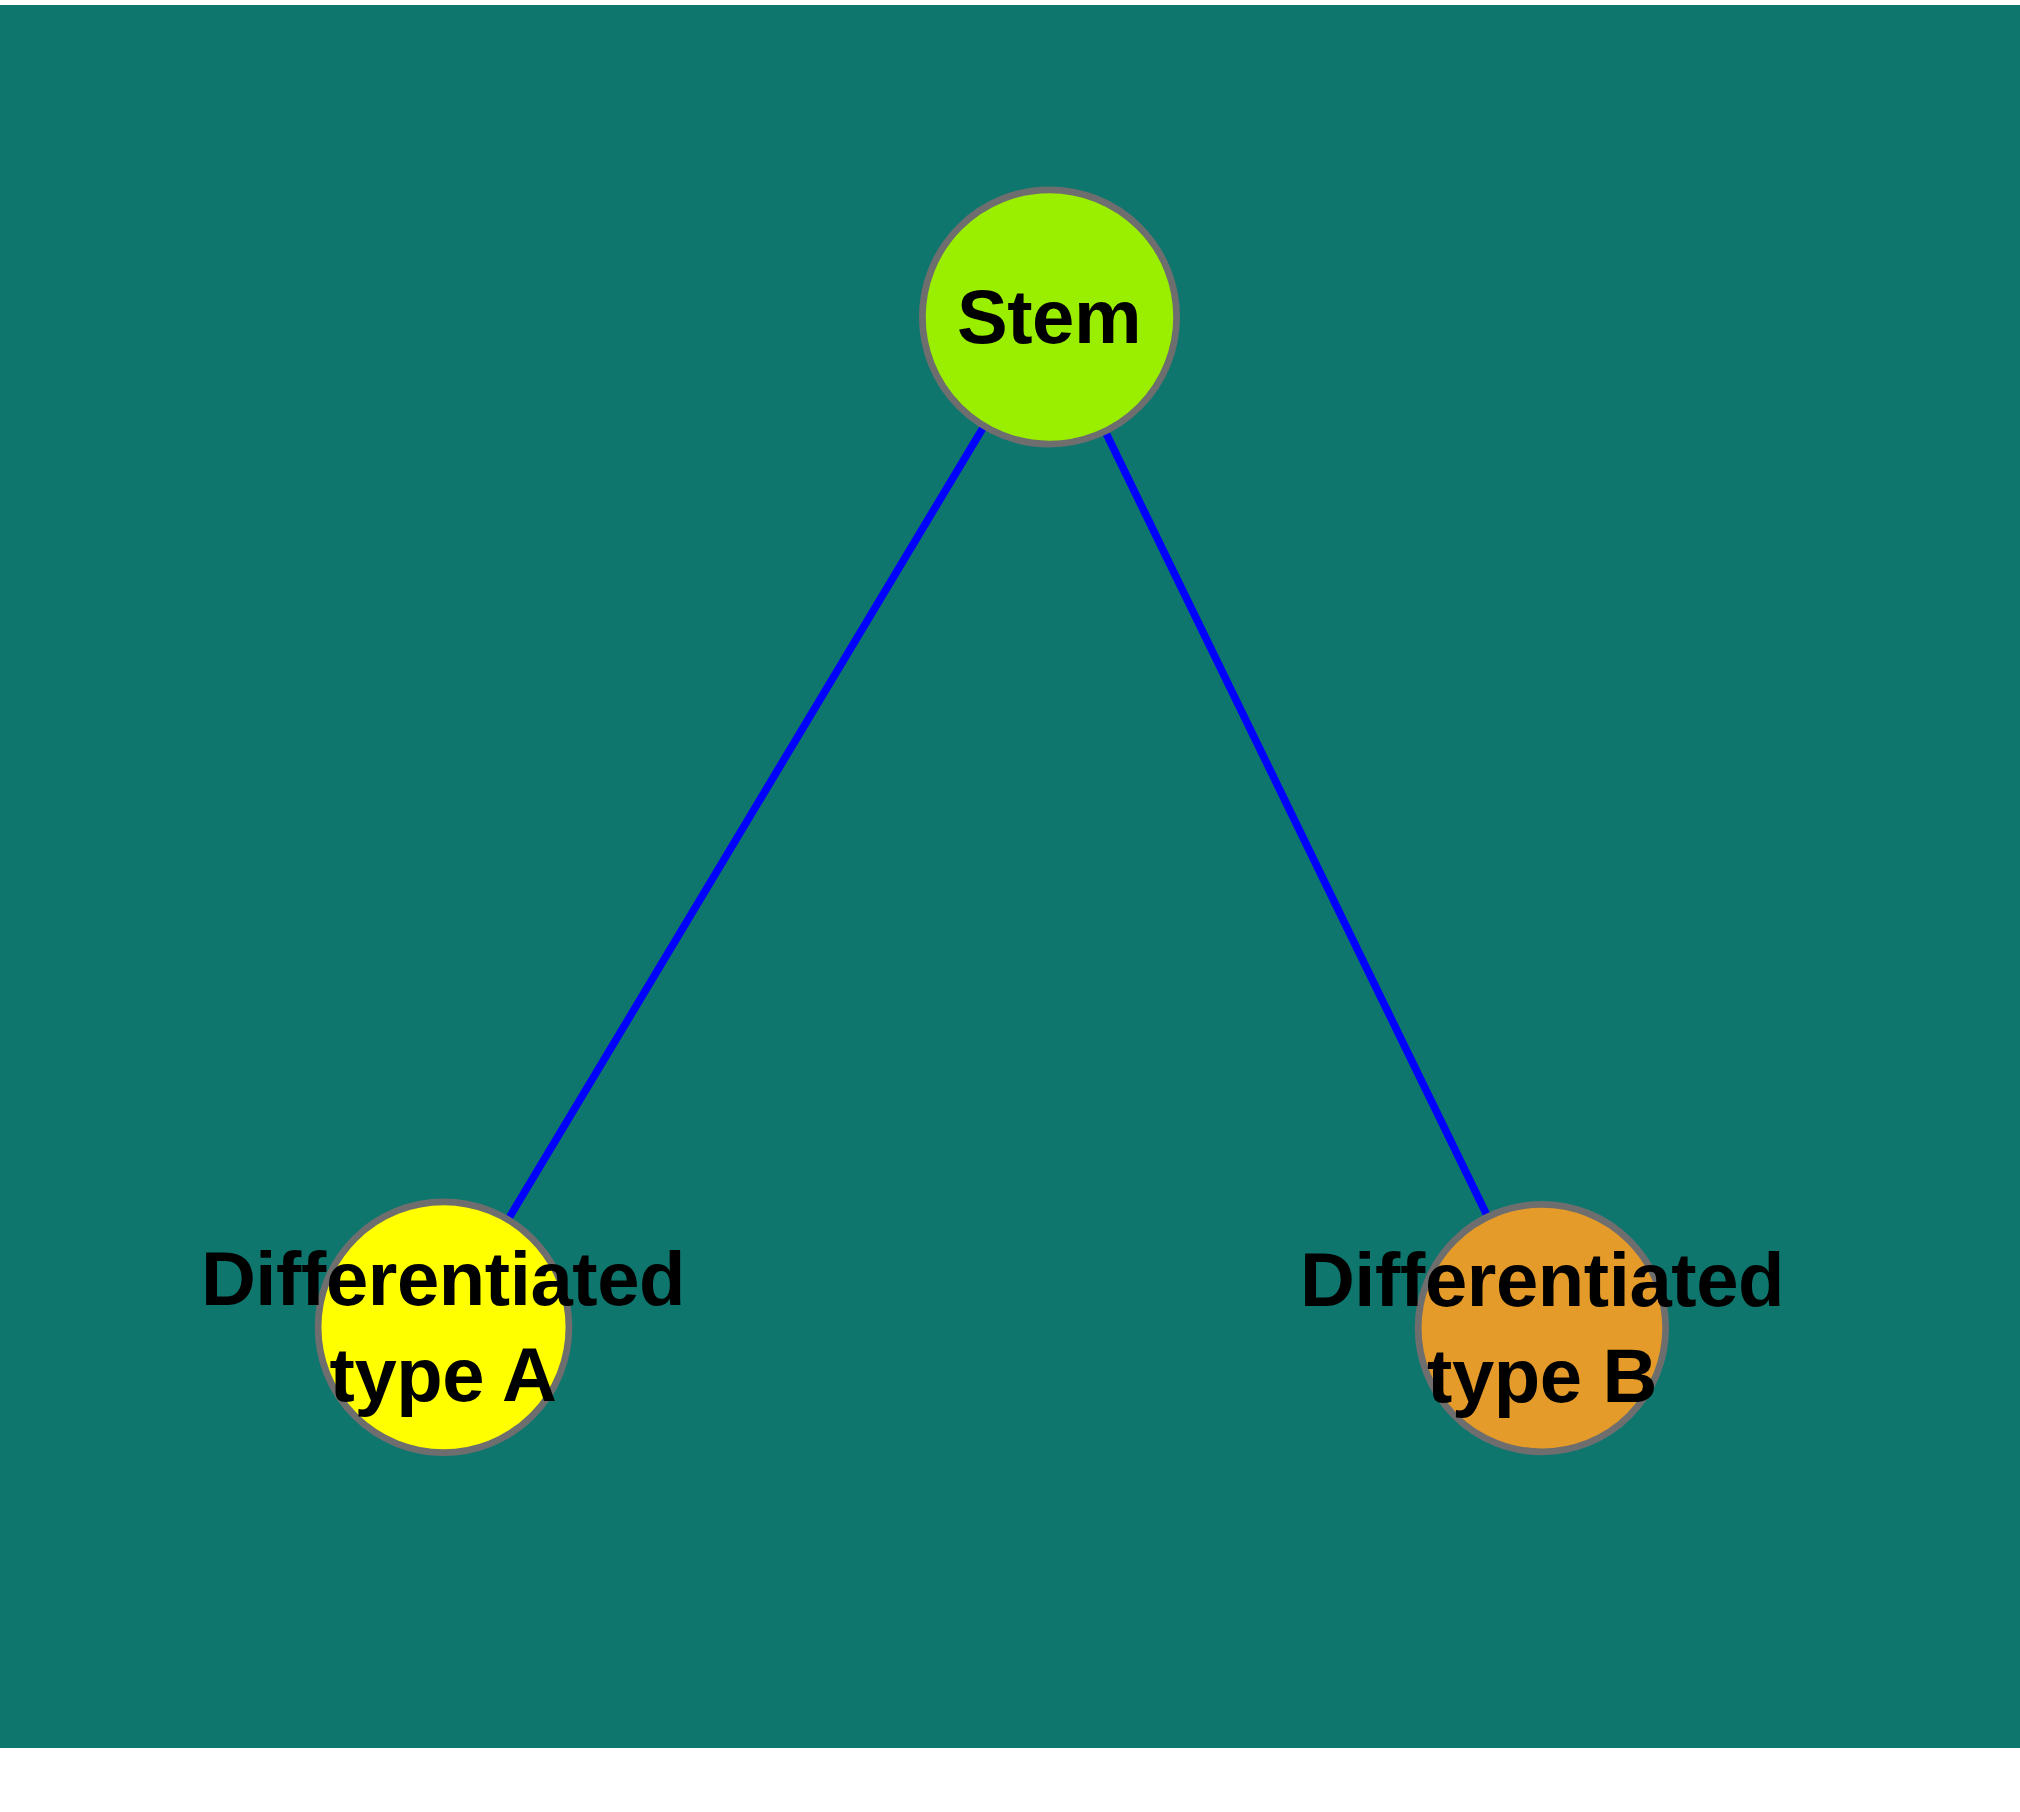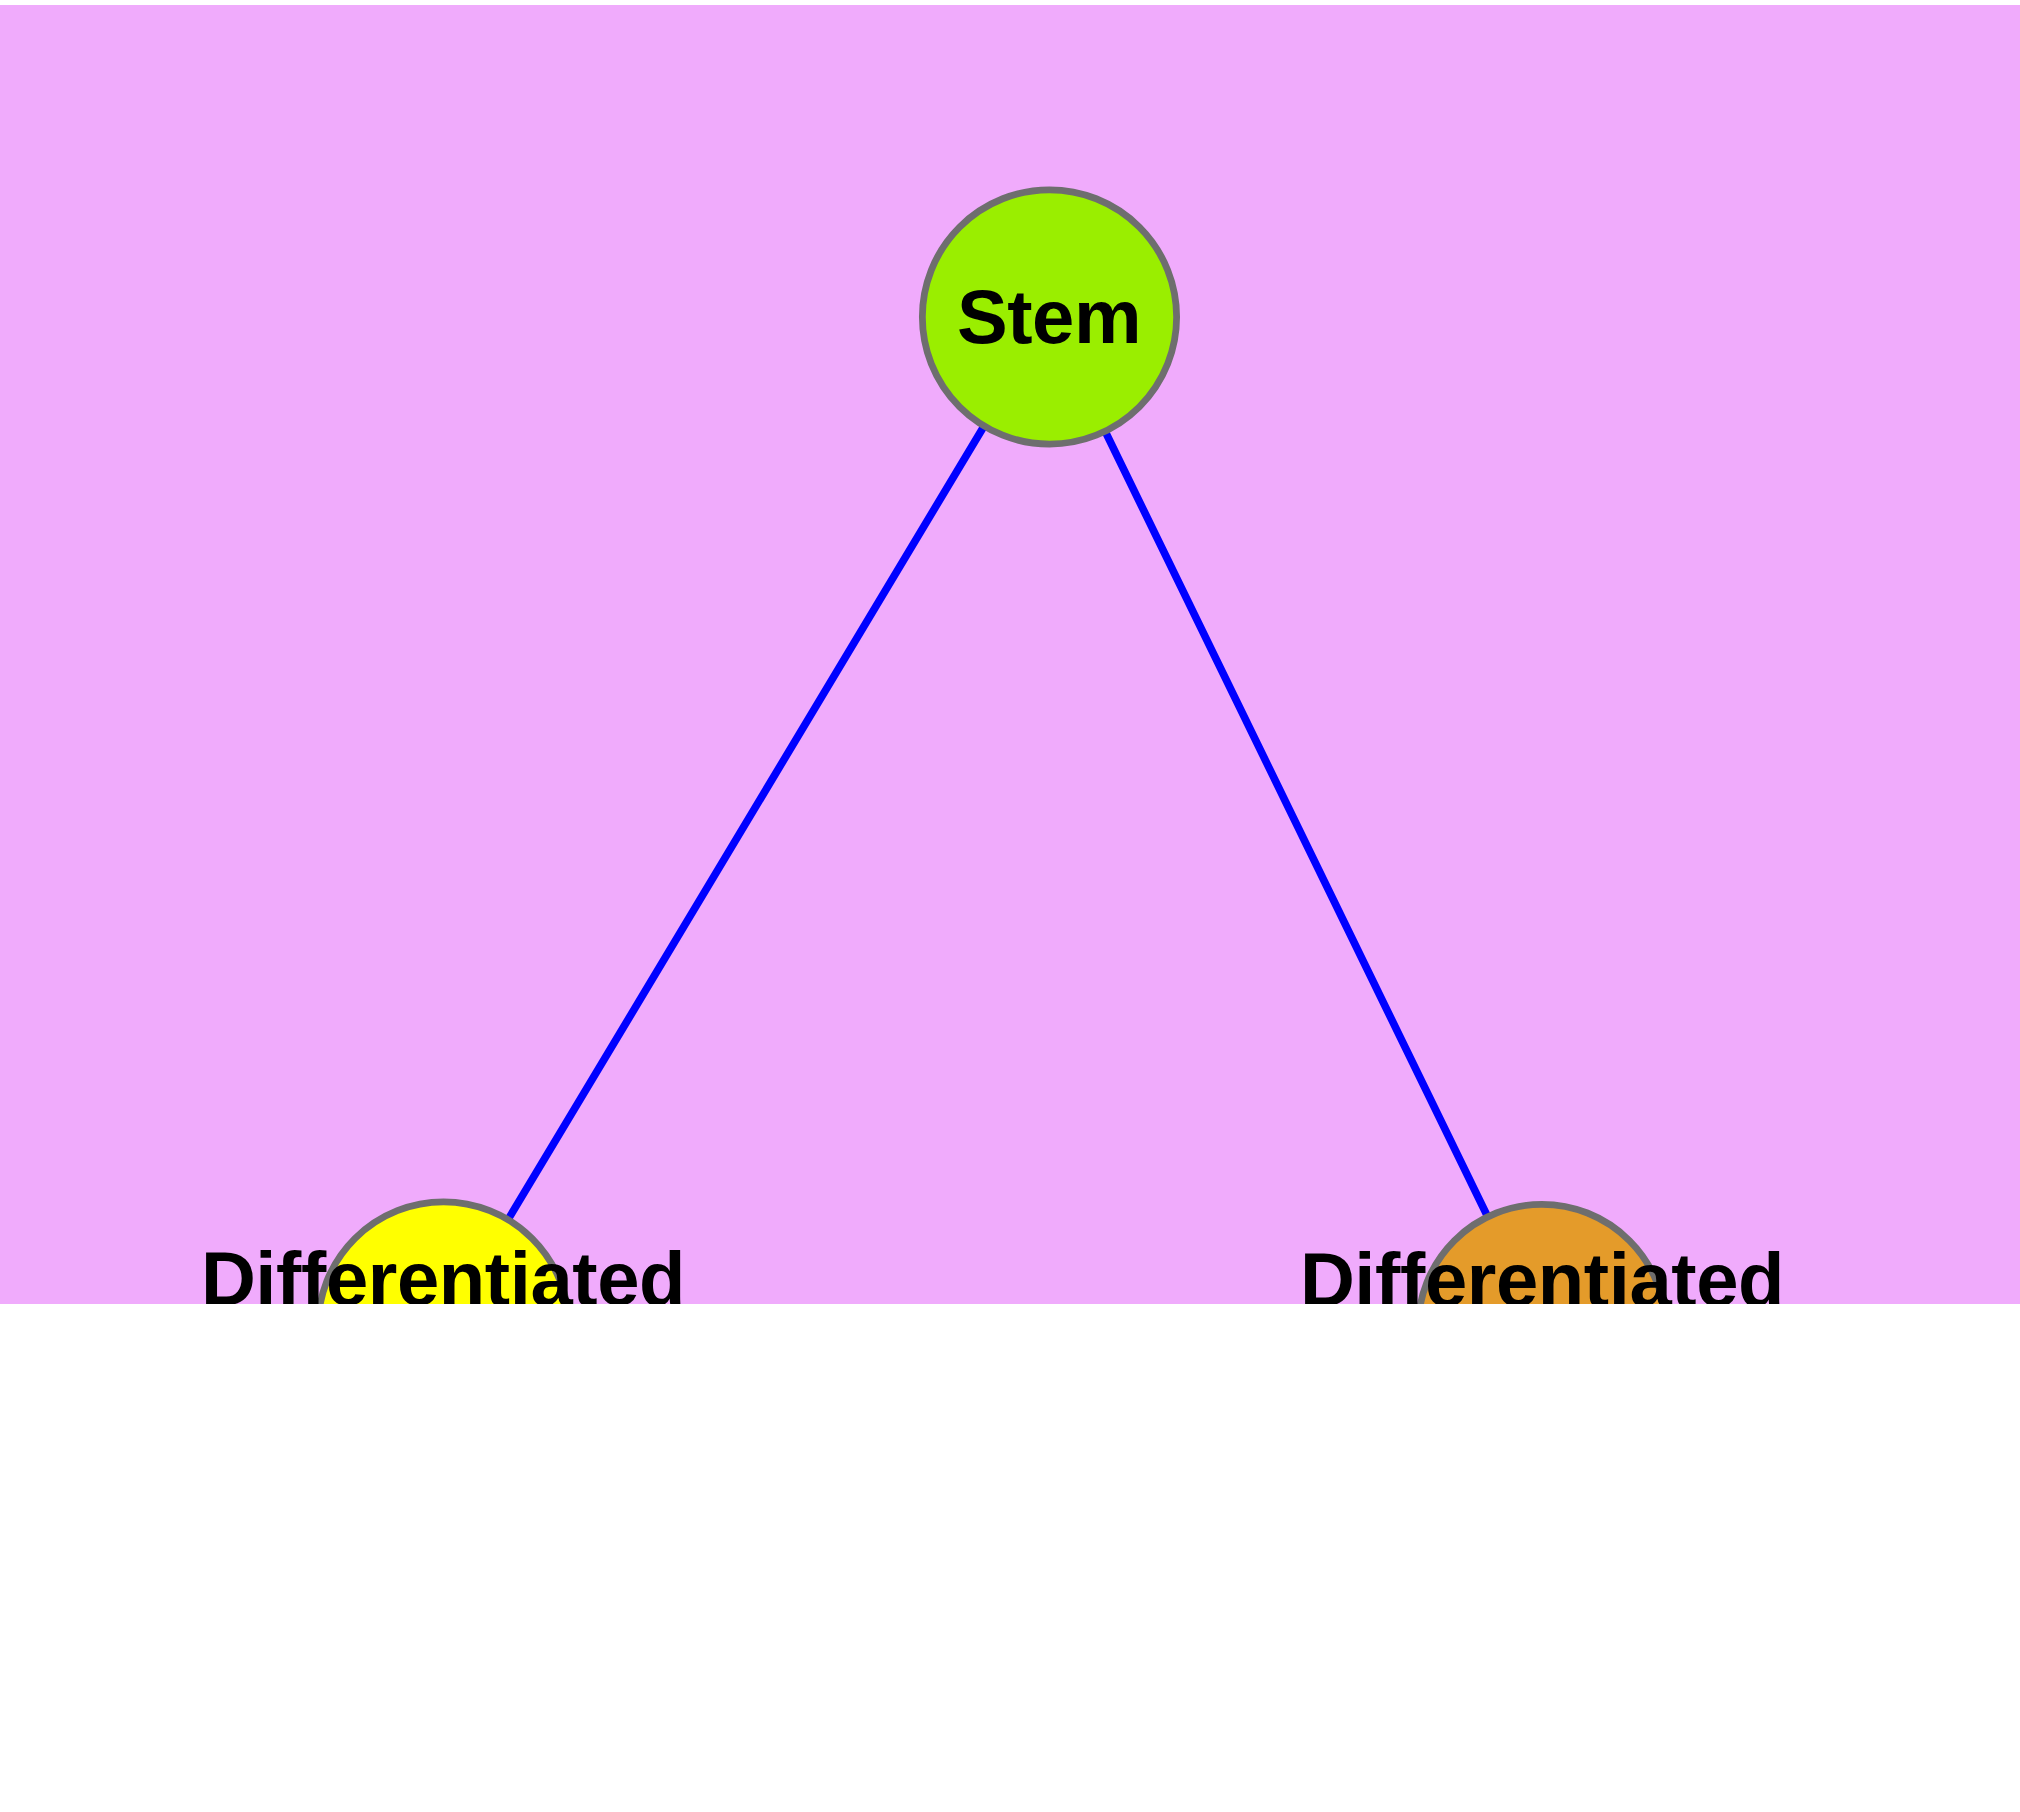--- a/index.html
+++ b/index.html
@@ -39,21 +39,21 @@
     line-height: 1.26;
     white-space: pre;
     letter-spacing: -0.4px;
     pointer-events: none;
     transform: translate(-50%, -50%);
   }
 </style>
 </head>
 <body>
 
-<div id="canvas" style="width: 2021px; height: 1304px; background: #f0abfc;">
+<div id="canvas" style="width: 2021px; height: 1748px; background: #0f766e;">
 
   <div id="top-strip" style="width: 2021px;"></div>
 
   <svg id="graph-svg" viewBox="0 0 2384 2138" xmlns="http://www.w3.org/2000/svg">
     <g>
       <line class="edge" id="edge-0" x1="1238" y1="374" x2="523" y2="1566" stroke="#0000ff" stroke-width="9" stroke-linecap="round"></line>
       <line class="edge" id="edge-1" x1="1238" y1="374" x2="1819" y2="1567" stroke="#0000ff" stroke-width="9" stroke-linecap="round"></line>
     </g>
     <g>
       <circle class="node" id="node-0" cx="1238" cy="374" r="150" fill="#9aee00" stroke="#6e6e6e" stroke-width="8"></circle>

